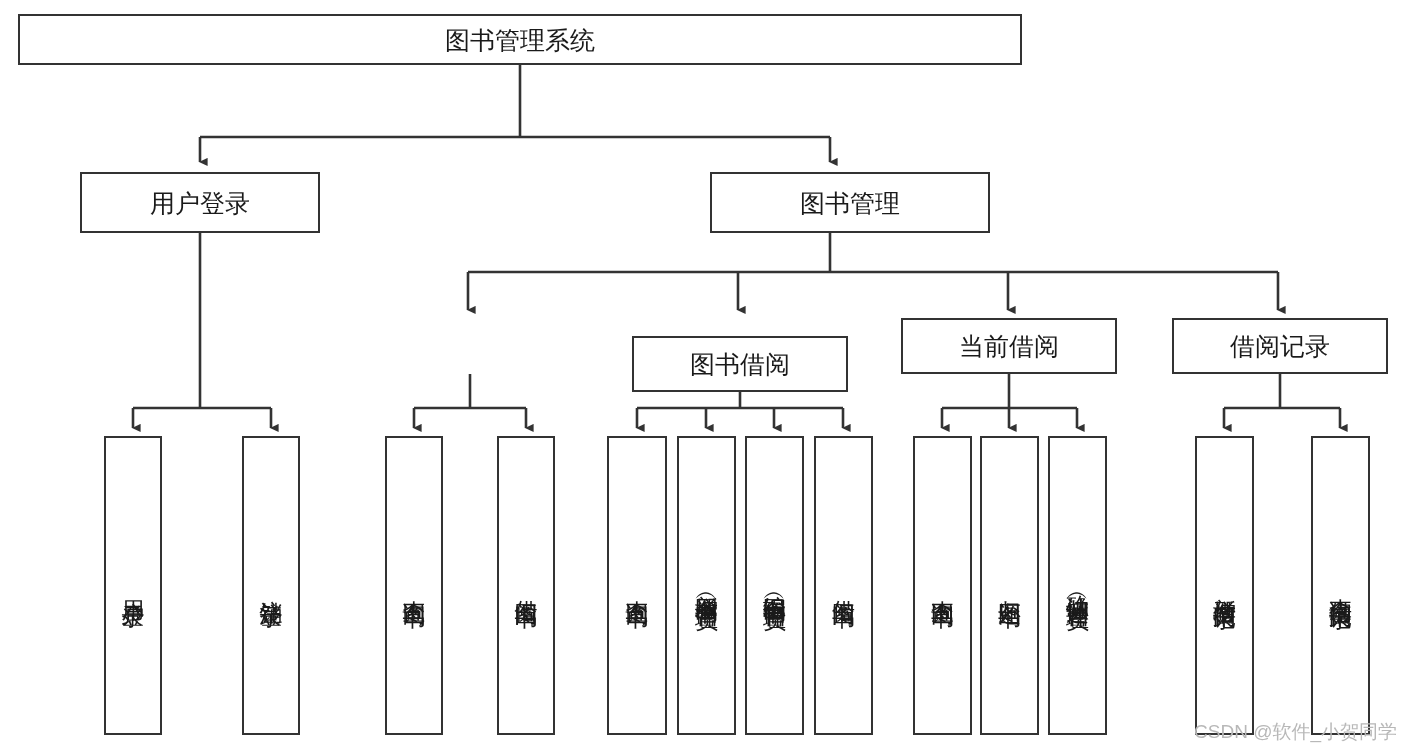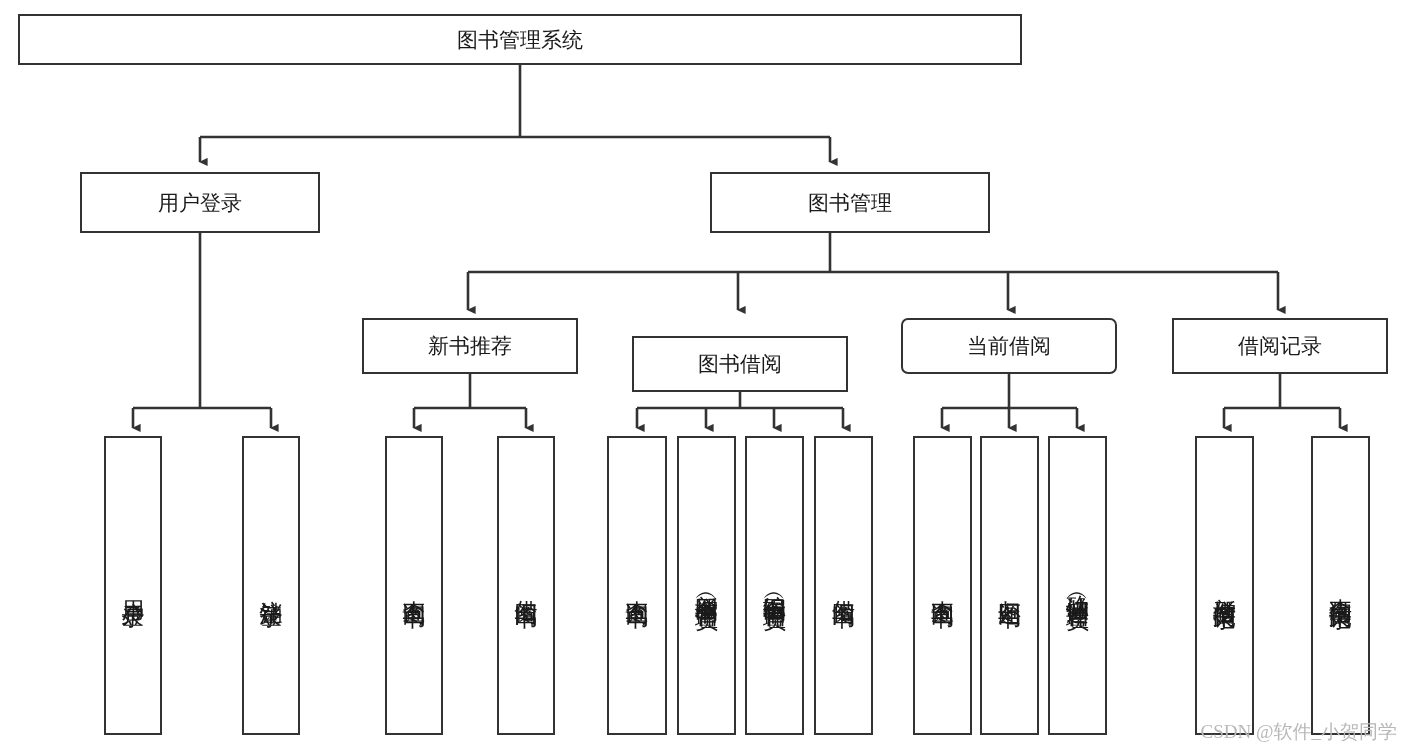--- a/index.html
+++ b/index.html
@@ -38,21 +38,21 @@
     z-index: 2;
   }
   .node-label {
     display: block;
     text-align: center;
     line-height: 1.12;
     color: #1a1a1a;
     white-space: nowrap;
   }
   .node.horiz .node-label {
-    font-size: 21px;
+    font-size: 25px;
   }
   .node.vert {
     align-items: center;
     justify-content: center;
     padding: 6px 0;
   }
   .node.vert .node-label {
     writing-mode: vertical-rl;
     text-orientation: upright;
     font-size: 23px;
@@ -61,21 +61,21 @@
     max-height: 100%;
   }
   .watermark {
     position: absolute;
     right: 8px;
     bottom: 2px;
     font-size: 19px;
     color: #b8b8b8;
     white-space: nowrap;
     z-index: 5;
-    font-family: Liberation Serif, serif;
+    font-family: Liberation Sans, sans-serif;
   }
 </style>
 </head>
 <body>
 
 <div id="canvas">
 
   <svg id="edges" viewBox="0 0 1405 747" width="1405" height="747" xmlns="http://www.w3.org/2000/svg">
     <defs>
       <marker id="arrow" markerWidth="9" markerHeight="9" refX="4.5" refY="7.6" orient="auto" markerUnits="userSpaceOnUse">
@@ -130,27 +130,24 @@
     <span class="node-label">图书管理系统</span>
   </div>
 
   <div class="node horiz" style="left:80px; top:172px; width:240px; height:61px;">
     <span class="node-label">用户登录</span>
   </div>
   <div class="node horiz" style="left:710px; top:172px; width:280px; height:61px;">
     <span class="node-label">图书管理</span>
   </div>
 
-  <div class="node horiz" style="left:362px; top:318px; width:216px; height:56px;">
-    <span class="node-label">新书推荐</span>
-  </div>
   <div class="node horiz" style="left:632px; top:336px; width:216px; height:56px;">
     <span class="node-label">图书借阅</span>
   </div>
-  <div class="node horiz" style="left:901px; top:318px; width:216px; height:56px;border-radius:7px;">
+  <div class="node horiz" style="left:901px; top:318px; width:216px; height:56px;">
     <span class="node-label">当前借阅</span>
   </div>
   <div class="node horiz" style="left:1172px; top:318px; width:216px; height:56px;">
     <span class="node-label">借阅记录</span>
   </div>
 
   <div class="node vert" style="left:104px; top:436px; width:58px; height:299px;">
     <span class="node-label">用户登录</span>
   </div>
   <div class="node vert" style="left:242px; top:436px; width:58px; height:299px;">

